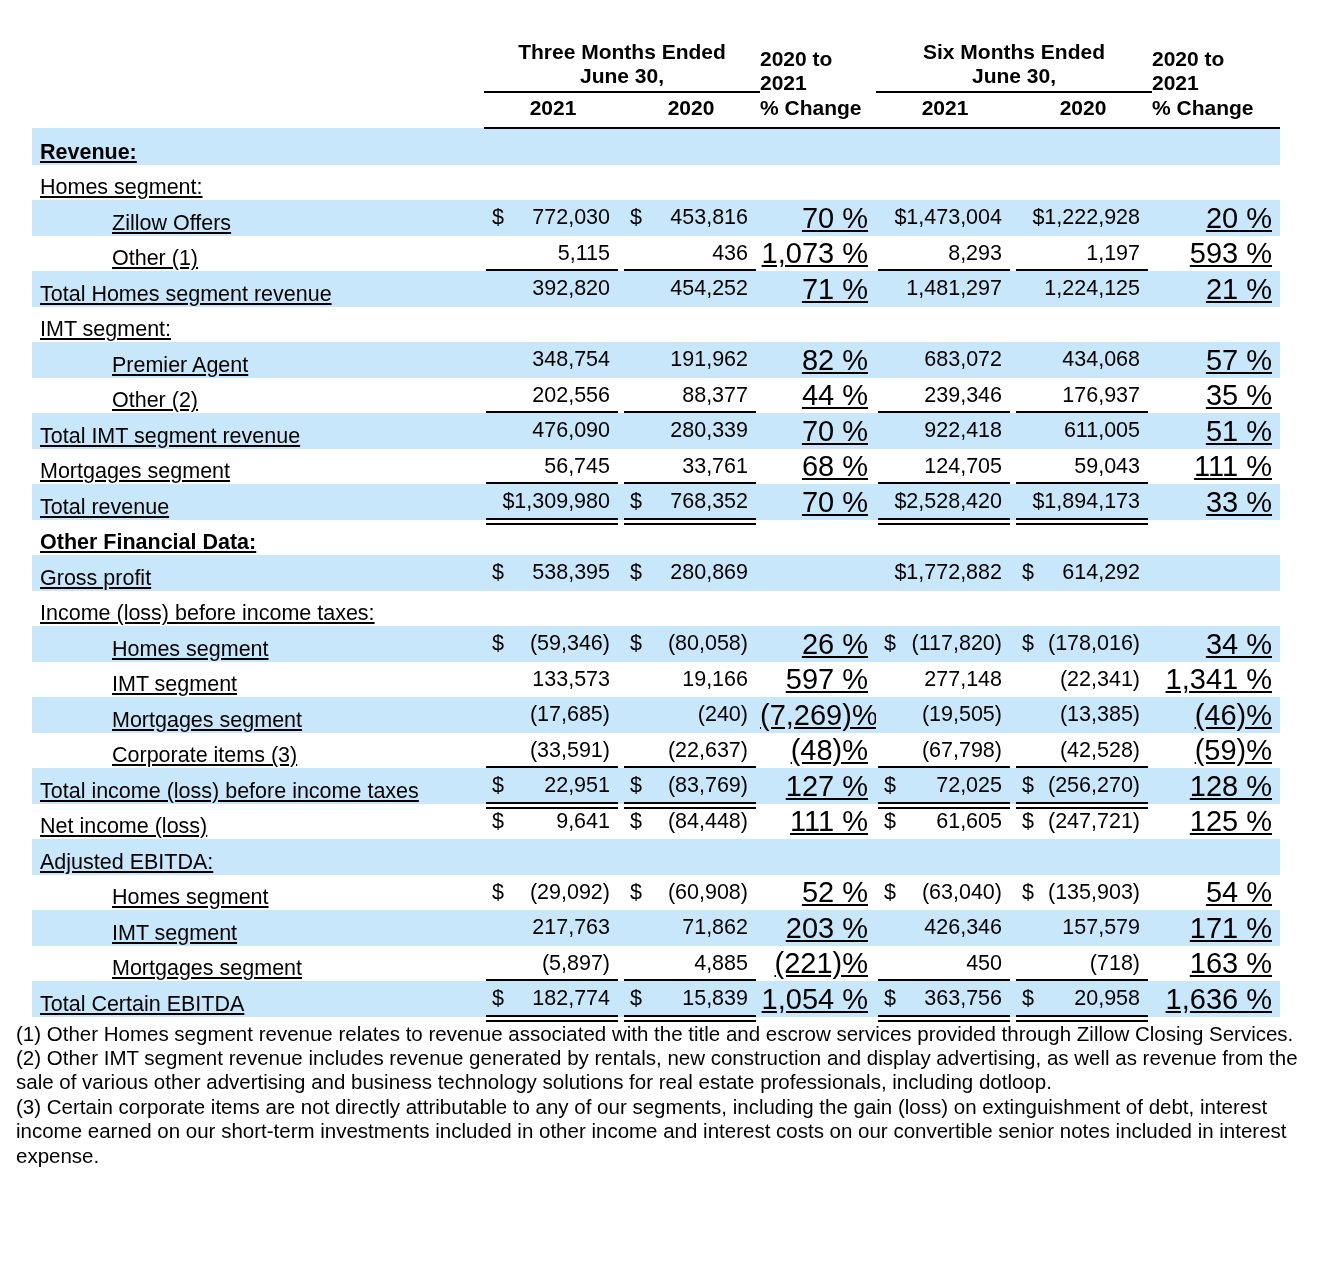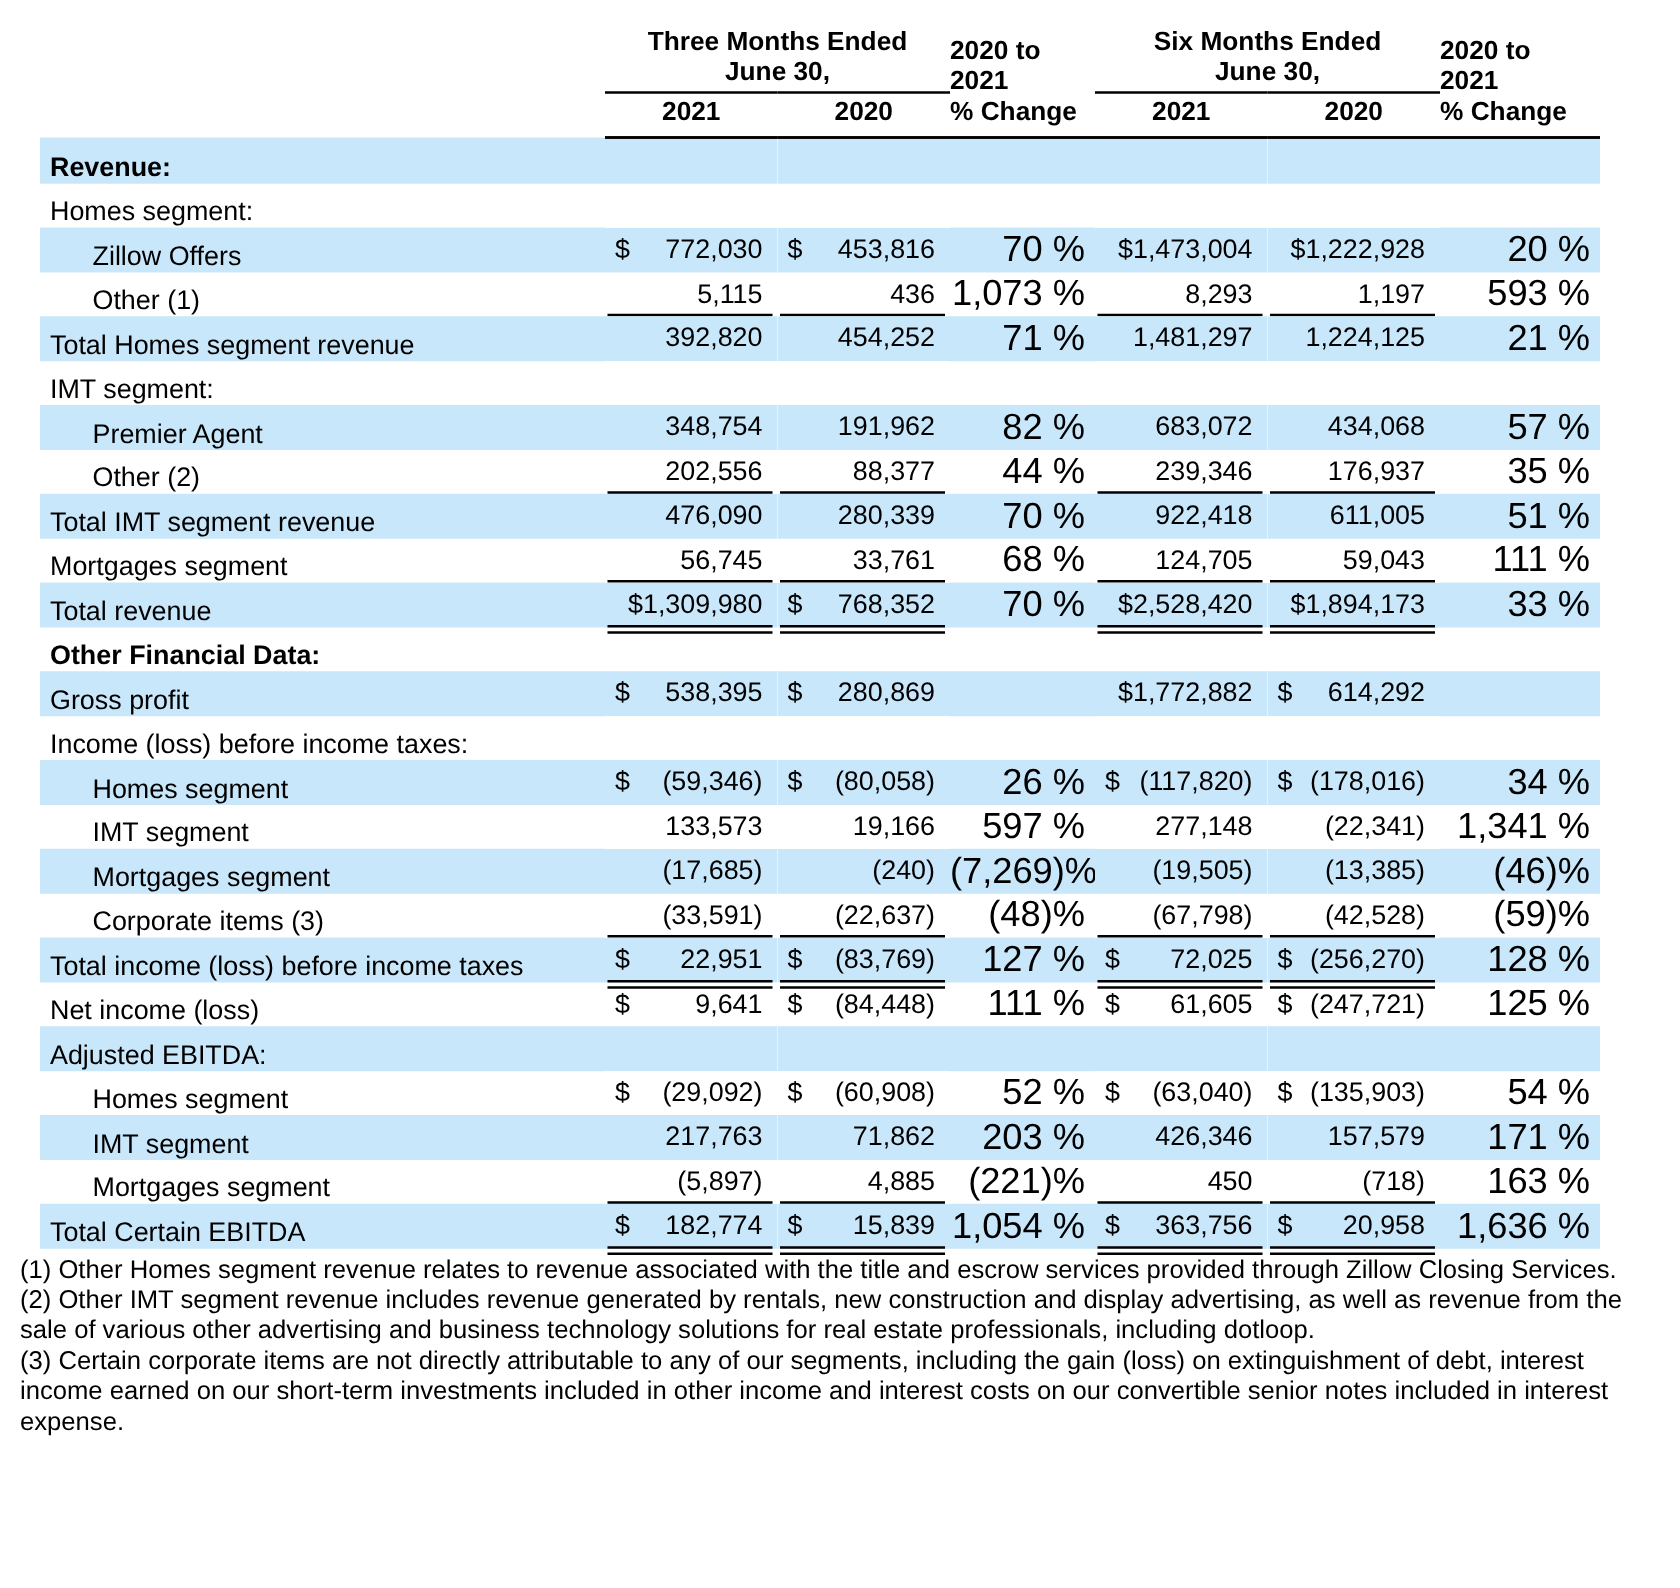--- a/index.html
+++ b/index.html
@@ -20,21 +20,21 @@
     width: 1344px;
     height: 1270px;
     padding: 0;
   }
 
   table.fin {
     border-collapse: collapse;
     table-layout: fixed;
     width: 1312px;
     margin-left: 0px;
-    margin-top: 22px;
+    margin-top: 40px;
   }
 
   
   col.c-pad    { width: 32px; }
   col.c-label  { width: 452px; }
   col.c-v1     { width: 138px; }
   col.c-v2     { width: 138px; }
   col.c-p1     { width: 116px; }
   col.c-v3     { width: 138px; }
   col.c-v4     { width: 138px; }
@@ -66,34 +66,34 @@
     padding-bottom: 4px;
   }
   .rule-top {
     border-top: 2.5px solid #000;
   }
   .rule-bot {
     border-bottom: 2.5px solid #000;
   }
 
   
-  tr.row { height: 35.5px; }
+  tr.row { height: 35.5px; text-decoration: underline; }
   tr.row td { height: 35.5px; }
 
   tr.band td.bandable { background: #c9e7fa; }
 
   td.label {
     text-align: left;
     padding-left: 8px;
     white-space: nowrap;
     font-size: 21.5px;
   }
   td.label.bold { font-weight: bold; }
   td.label.ind1 { padding-left: 8px; }
-  td.label.ind2 { padding-left: 42px; }
+  td.label.ind2 { padding-left: 80px; }
 
   td.num {
     text-align: right;
     padding-right: 6px;
     white-space: nowrap;
     font-size: 21.5px;
     position: relative;
   }
   td.num .cur {
     position: absolute;

